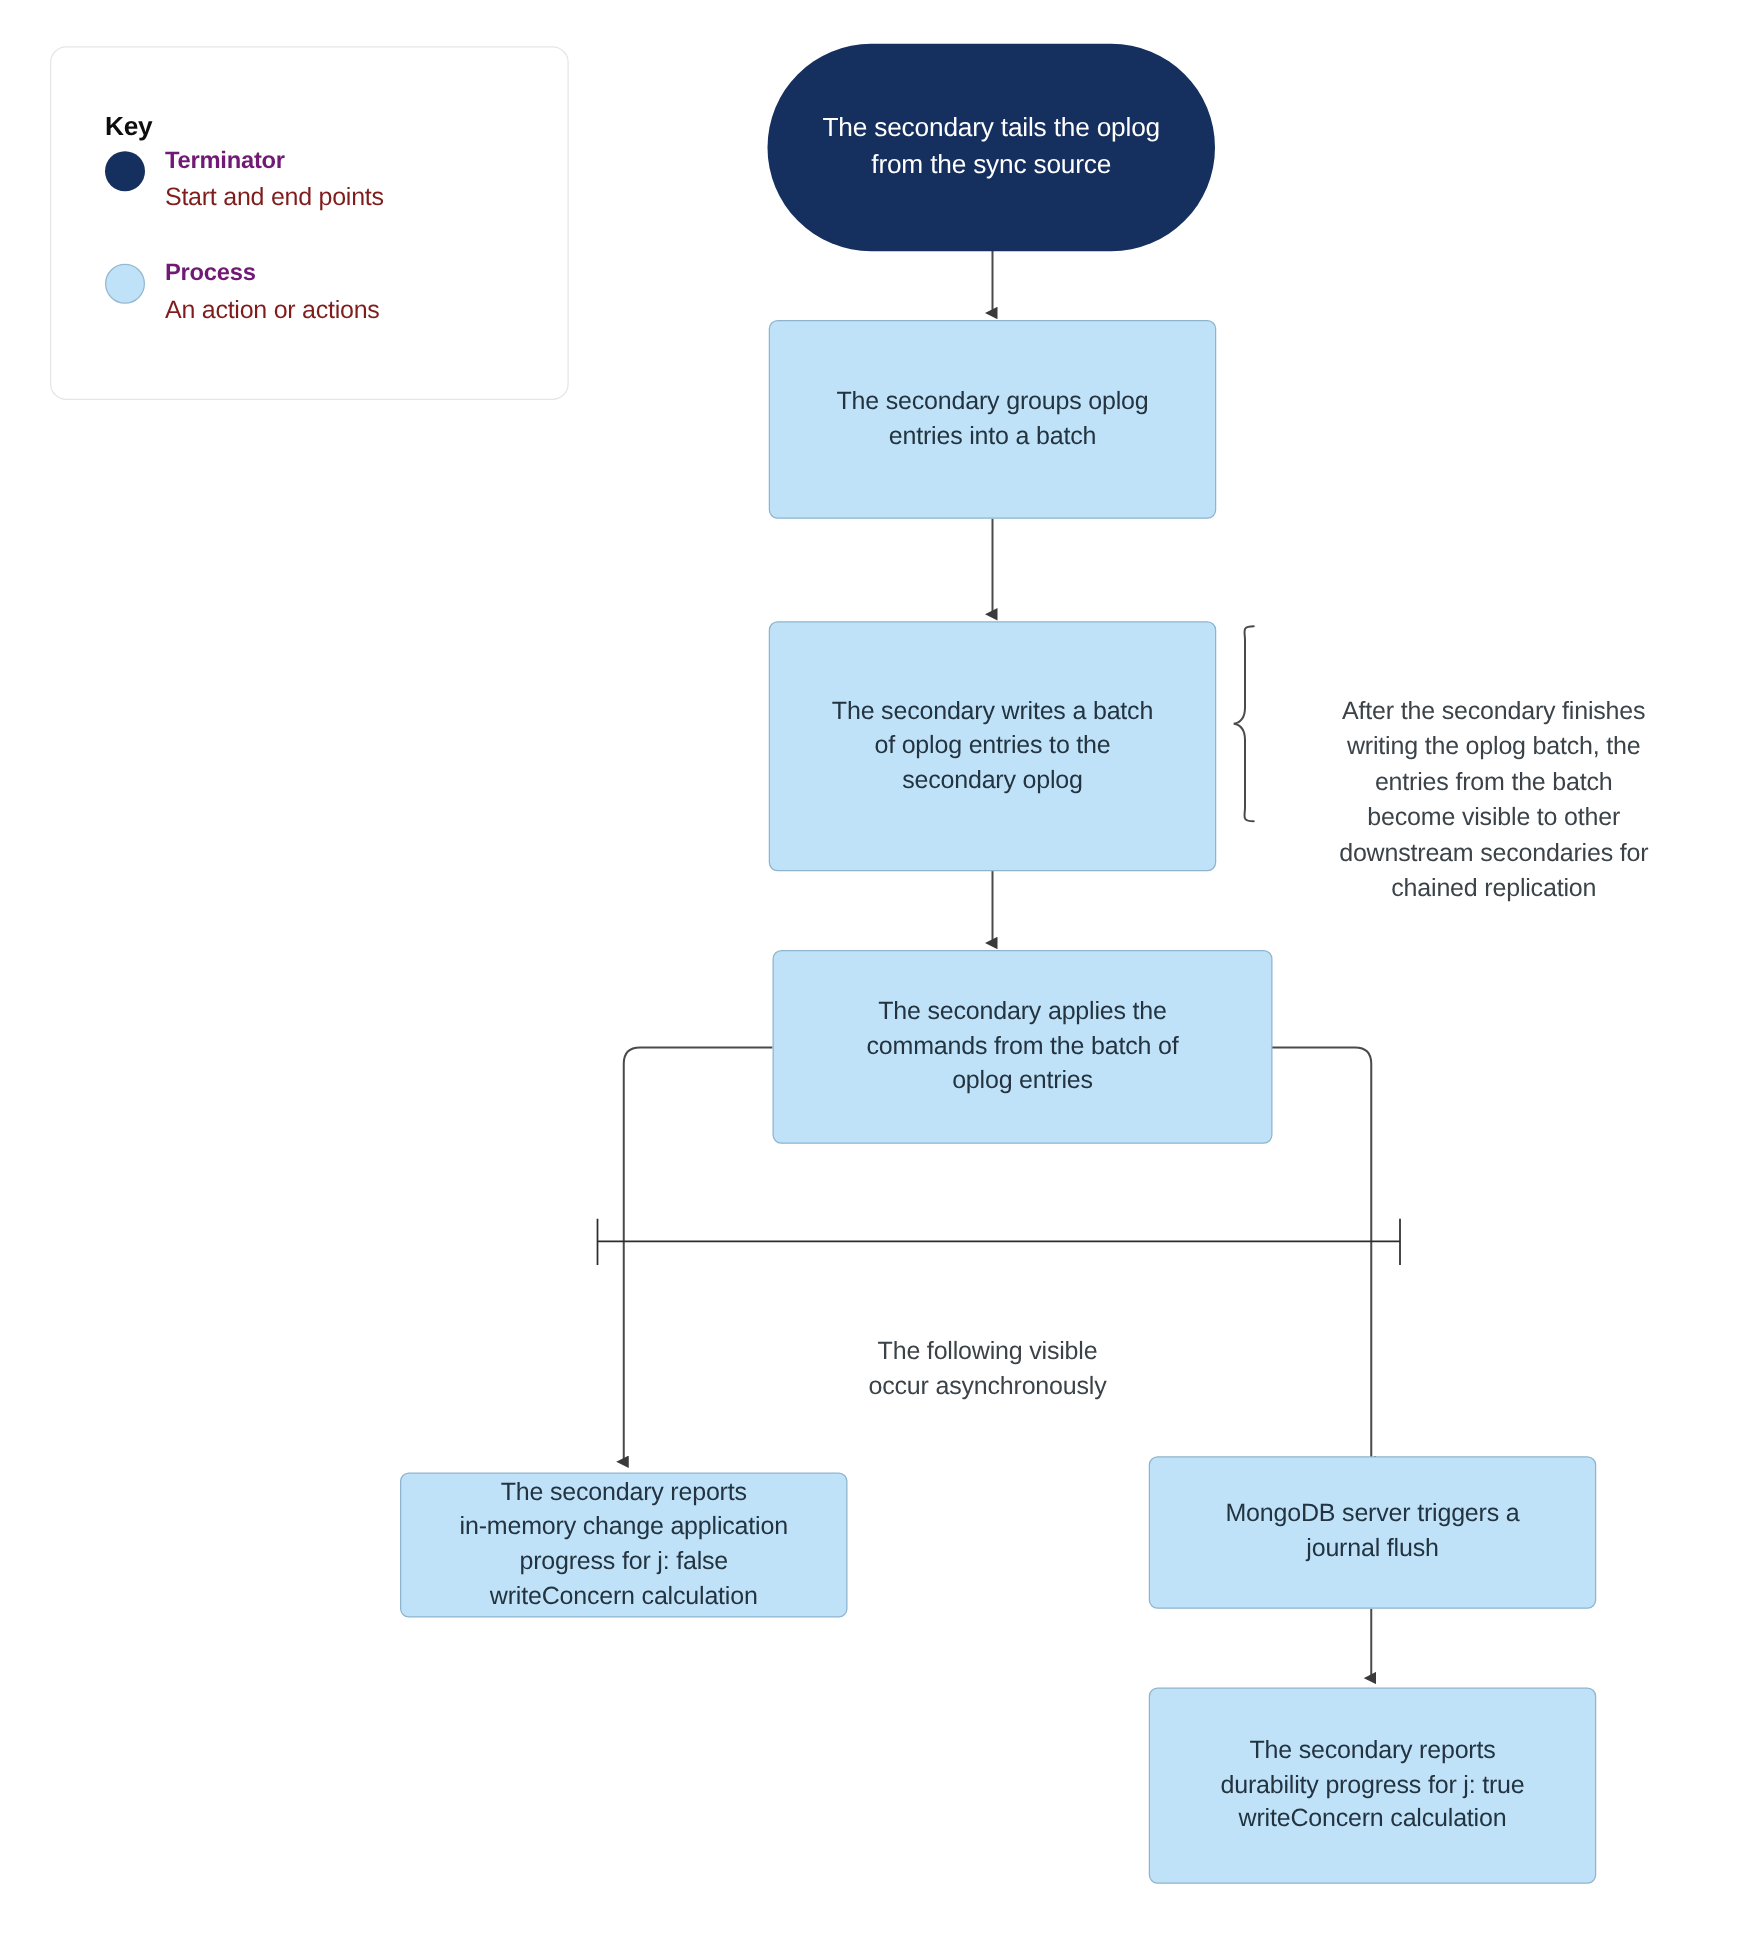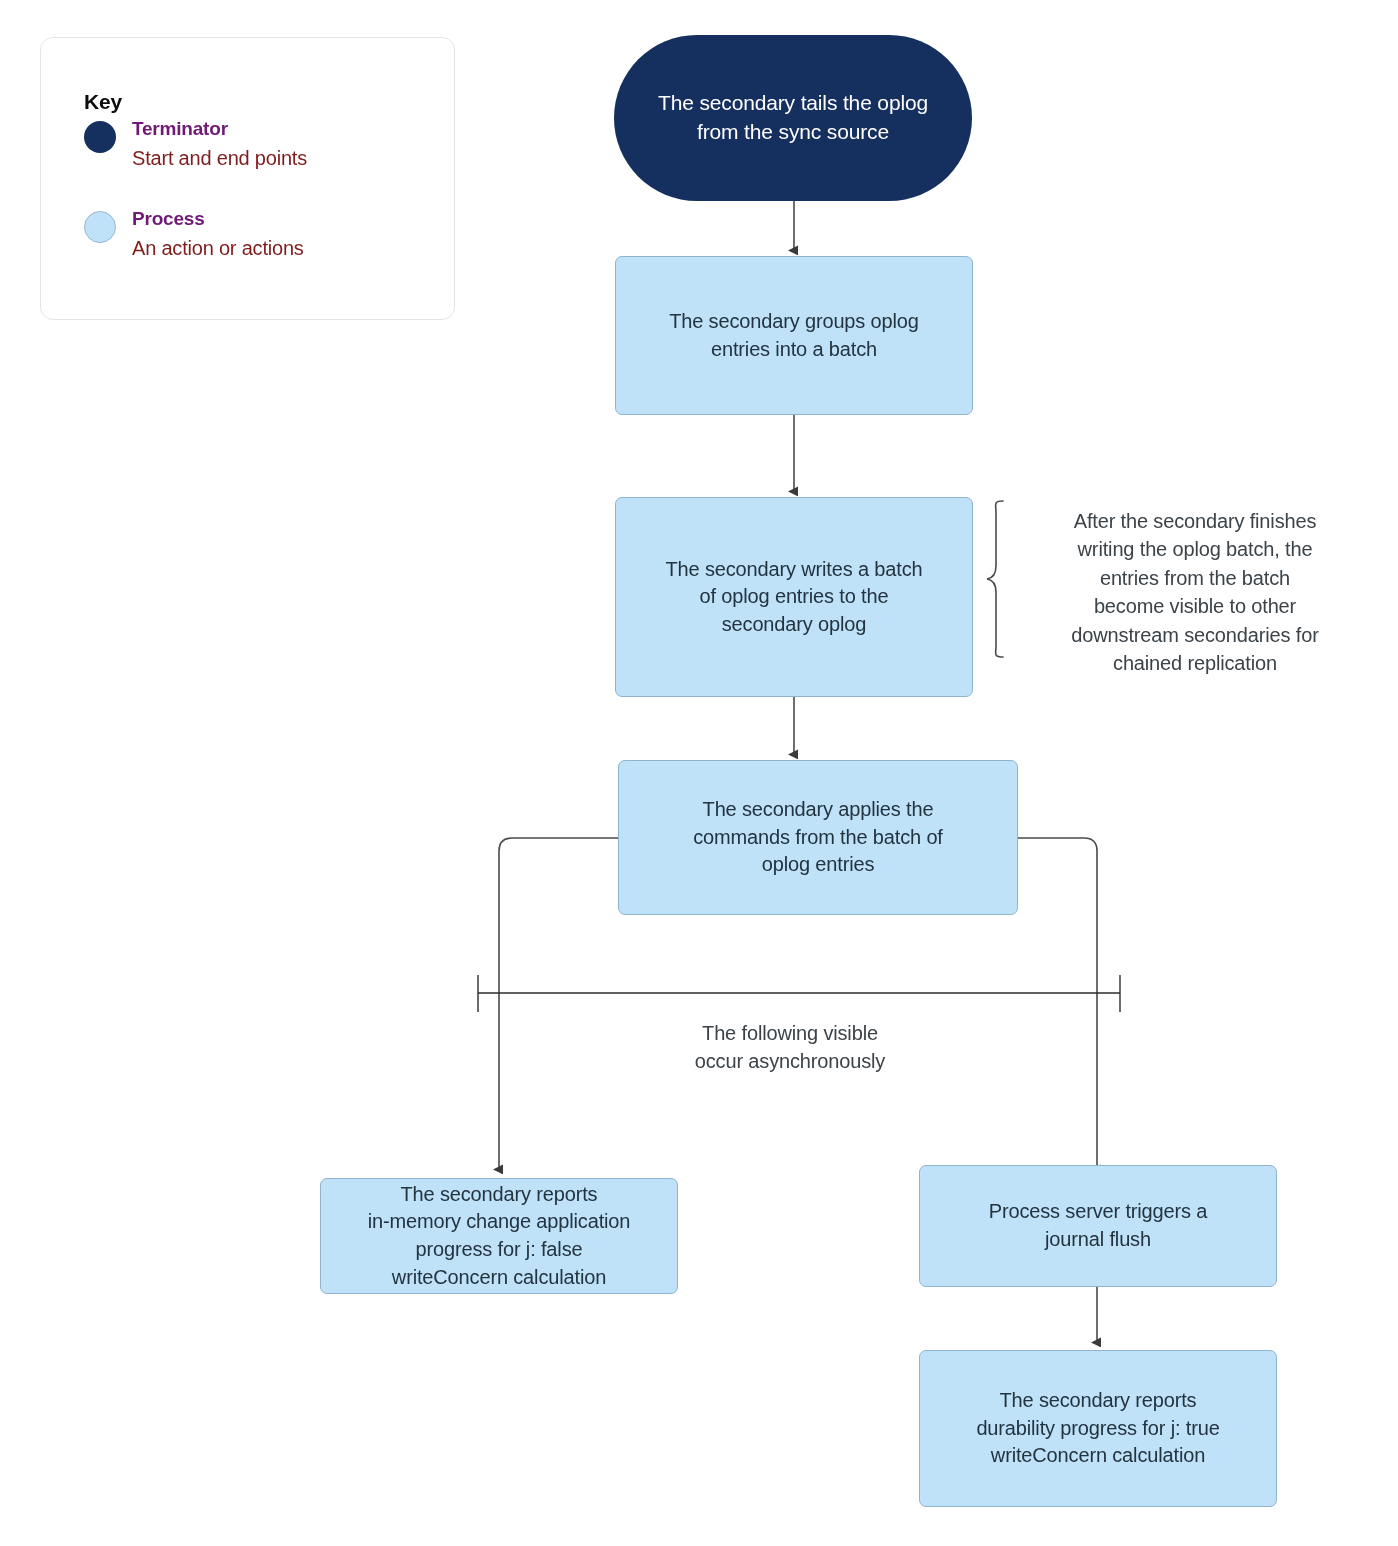--- a/index.html
+++ b/index.html
@@ -113,20 +113,21 @@
   }
 
   
   .annotation {
     position: absolute;
     text-align: center;
     color: #3b4349;
     line-height: 1.42;
     letter-spacing: -0.15px;
     white-space: pre-line;
+    margin-top: 48px;
   }
   .annotation.brace-note { font-size: 20px; }
   .annotation.async-note { font-size: 20px; }
 </style>
 </head>
 <body>
 
 <div id="canvas">
 
   <svg id="wires" viewBox="0 0 1398 1546" width="1398" height="1546" xmlns="http://www.w3.org/2000/svg">
@@ -195,21 +196,21 @@
   </div>
 
   <div class="node process" style="left:320px; top:1178px; width:358px; height:116px;">
     <span class="node-text">The secondary reports
 in-memory change application
 progress for j: false
 writeConcern calculation</span>
   </div>
 
   <div class="node process" style="left:919px; top:1165px; width:358px; height:122px;">
-    <span class="node-text">Process server triggers a
+    <span class="node-text">MongoDB server triggers a
 journal flush</span>
   </div>
 
   <div class="node process" style="left:919px; top:1350px; width:358px; height:157px;">
     <span class="node-text">The secondary reports
 durability progress for j: true
 writeConcern calculation</span>
   </div>
 
   <div class="annotation brace-note" style="left:1035px; top:507px; width:320px;">After the secondary finishes

